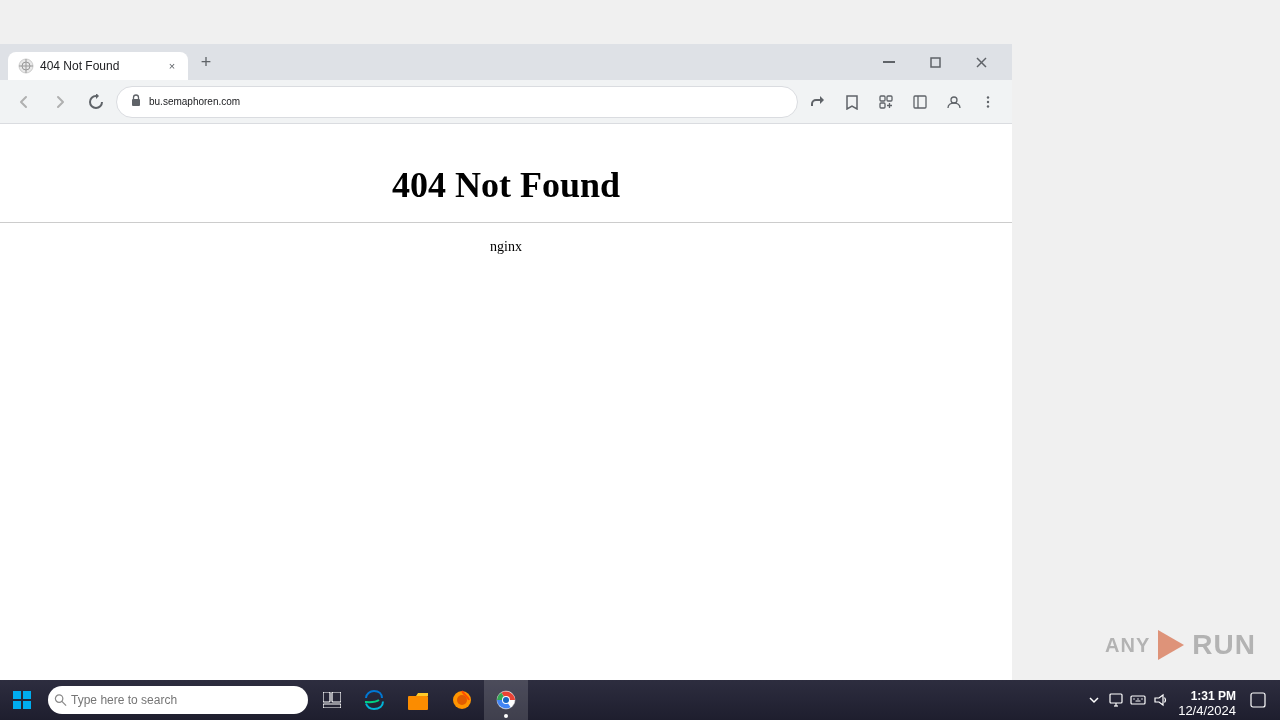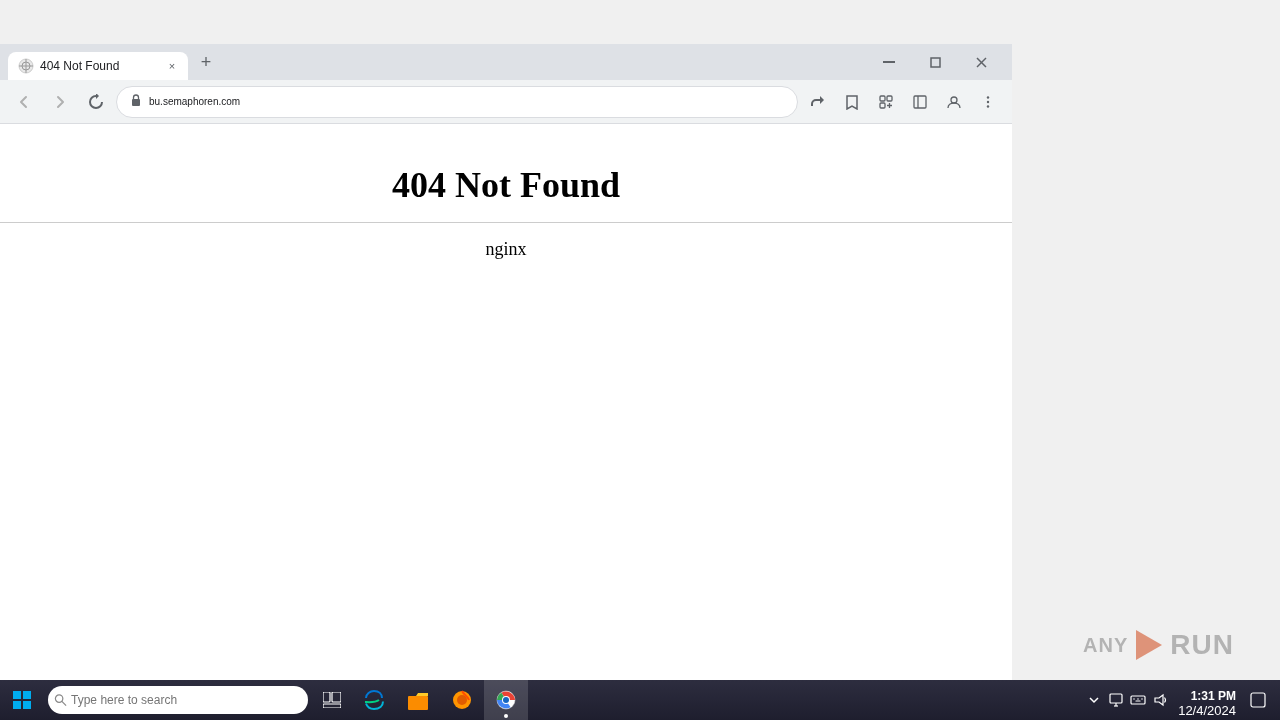--- a/index.html
+++ b/index.html
@@ -184,29 +184,29 @@
 
     .page-divider {
       width: 100%;
       border: none;
       border-top: 1px solid #ccc;
       margin-bottom: 16px;
     }
 
     .nginx-text {
       font-family: Times New Roman, serif;
-      font-size: 18px;
+      font-size: 14px;
       color: #000;
     }
 
     
     .watermark {
       position: absolute;
       bottom: 58px;
-      right: 46px;
+      right: 24px;
       opacity: 0.7;
       display: flex;
       align-items: center;
       gap: 4px;
     }
 
     
     .taskbar {
       position: absolute;
       bottom: 0;

